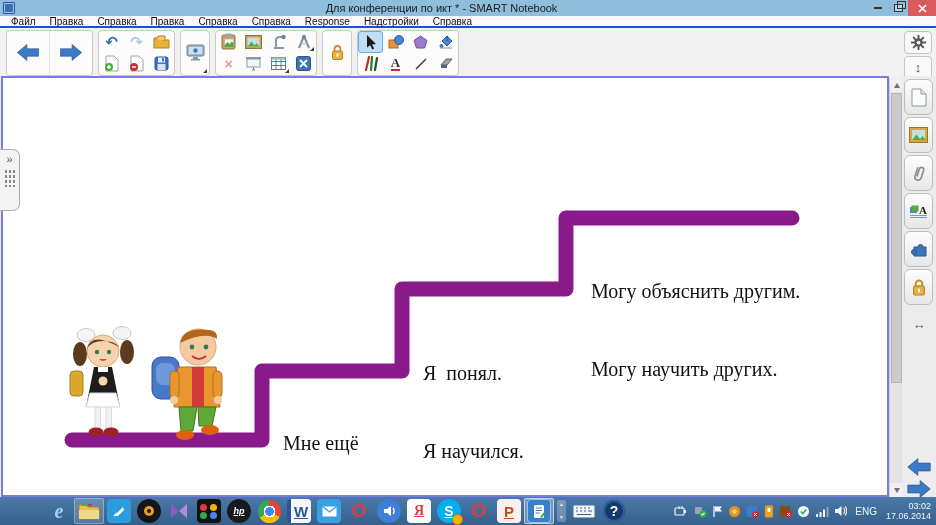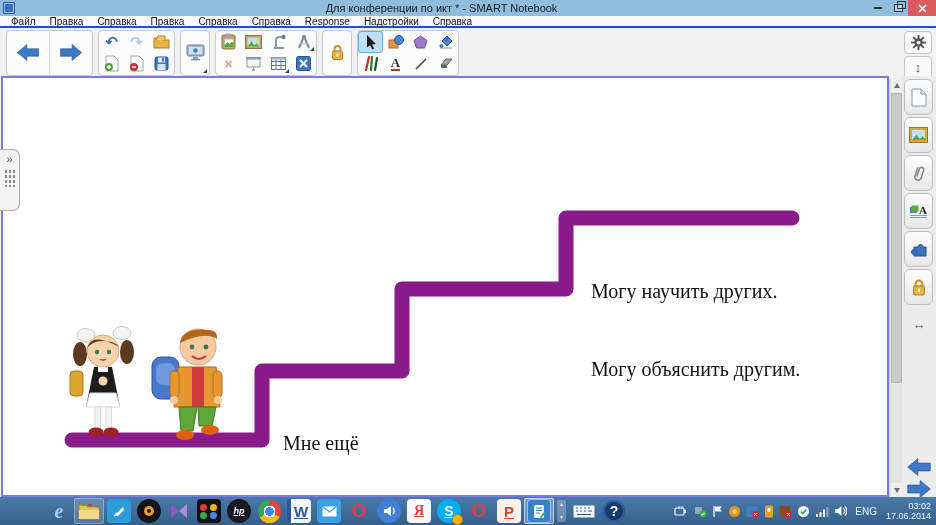--- a/index.html
+++ b/index.html
@@ -377,23 +377,27 @@
         <ellipse cx="33" cy="112" rx="9" ry="5" fill="#E06010"></ellipse>
         <ellipse cx="58" cy="107" rx="9" ry="5" fill="#E06010"></ellipse>
       </g>
     </svg>
 
     <div class="step-text" style="left:280px;top:300px;">
       <div>Мне ещё</div>
       <div>нужна</div>
       
     </div>
+    <div class="step-text" style="left:420px;top:230px;">
+      <div>Я  понял.</div>
+      <div>Я научился.</div>
+    </div>
     <div class="step-text" style="left:588px;top:148px;">
+      <div>Могу объяснить другим.</div>
       <div>Могу научить других.</div>
-      <div>Могу объяснить другим.</div>
     </div>
   </div>
 
   <div class="float-tab">
     <span class="float-arrows">»</span>
     <div class="float-dots"></div>
   </div>
 
   <div class="vscroll">
     <div class="sbtn sb-up">

